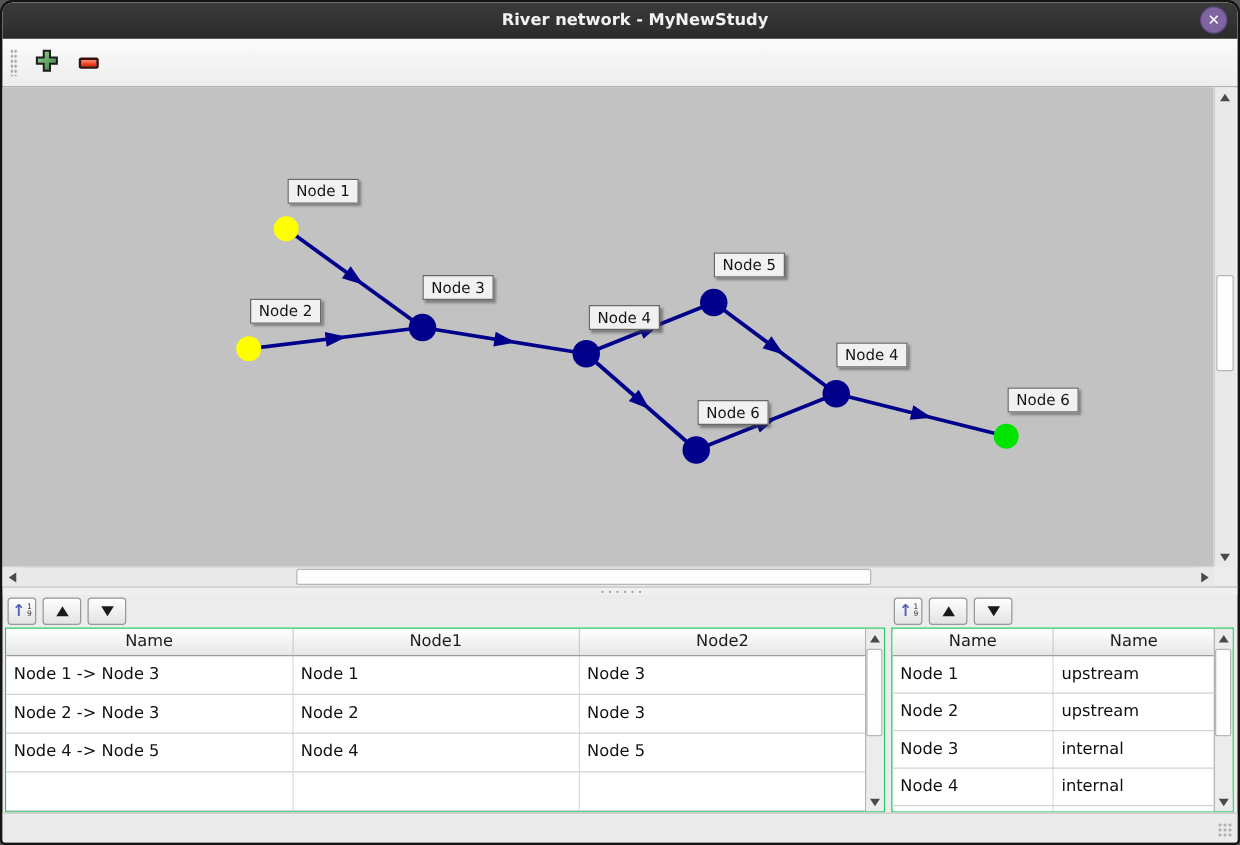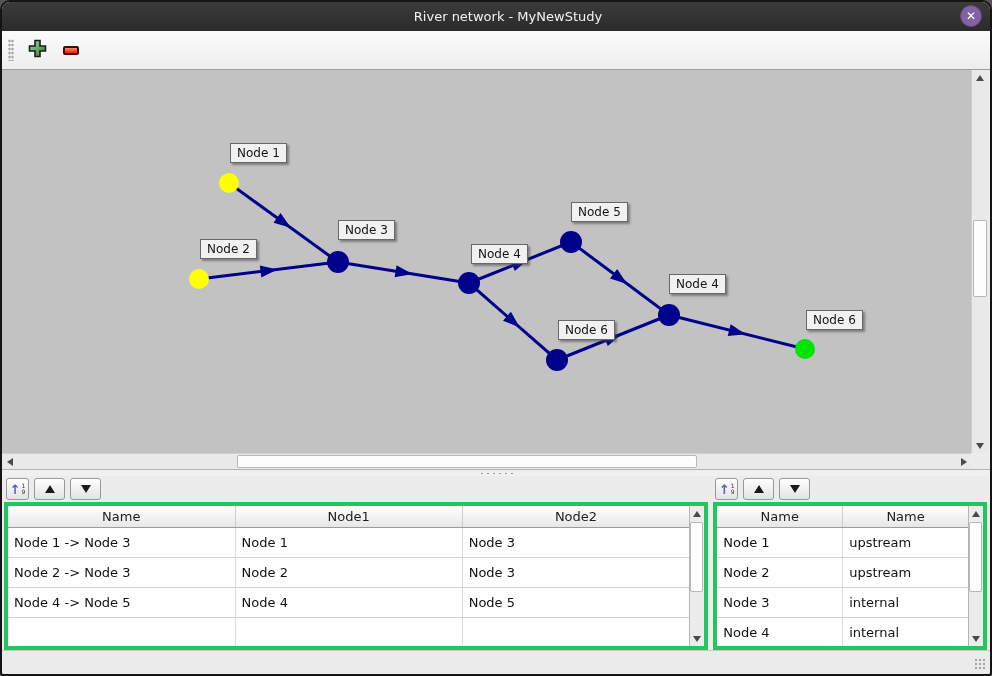--- a/index.html
+++ b/index.html
@@ -7,21 +7,21 @@
   .window {
     width:992px; height:676px; background:#ececec;
     border:2px solid #141414; border-radius:10px 10px 4px 4px; overflow:hidden;
     display:flex; flex-direction:column; position:relative;
   }
   
   .titlebar {
     height:29px; flex:0 0 29px; background:linear-gradient(#3b3b3b,#2b2b2b);
     display:flex; align-items:center; justify-content:center; position:relative;
   }
-  .titlebar .title { color:#f2f2f2; font-size:13px; font-weight:normal;margin-left:24px; }
+  .titlebar .title { color:#f2f2f2; font-size:13px; font-weight:bold;margin-left:24px; }
   .close-btn {
     position:absolute; right:8px; top:3px; width:22px; height:22px; border-radius:50%;
     background:#8064a2; border:1px solid #5f487e; color:#fff; font-size:12px; font-weight:bold;
     display:flex; align-items:center; justify-content:center; cursor:pointer;
   }
   
   .toolbar {
     height:39px; flex:0 0 39px; background:linear-gradient(#fbfbfb,#ededed);
     border-bottom:1px solid #9e9e9e; display:flex; align-items:center; padding-left:6px;
   }
@@ -66,21 +66,21 @@
     height:22px; border:1px solid #989898; border-radius:3px; cursor:pointer;
     background:linear-gradient(#fefefe,#e3e3e3); display:flex; align-items:center; justify-content:center;
   }
   .sq-btn.sort { width:23px; }
   .sq-btn.move { width:31px; }
   .sort-glyph { display:flex; align-items:center; }
   .sort-arrow { color:#5a62b4; font-size:13px; font-weight:bold; line-height:1; }
   .sort-digits { display:flex; flex-direction:column; font-size:6px; line-height:6px; color:#333; margin-left:1px; }
   .mv-up { width:0;height:0;border-left:5px solid transparent;border-right:5px solid transparent;border-bottom:8px solid #1a1a1a; }
   .mv-down { width:0;height:0;border-left:5px solid transparent;border-right:5px solid transparent;border-top:8px solid #1a1a1a; }
-  .table-frame { height:148px; display:flex; border:4px solid #22c55e; background:#fff; overflow:hidden; }
+  .table-frame { height:148px; display:flex; border:1px solid #22c55e; background:#fff; overflow:hidden; }
   table { border-collapse:collapse; table-layout:fixed; flex:1; width:100%; }
   th {
     height:21px; font-weight:normal; font-size:13px; color:#1c1c1c; text-align:center;
     background:linear-gradient(#ffffff,#e7e7e7); border-right:1px solid #cdcdcd; border-bottom:1px solid #9c9c9c;
   }
   th:last-child { border-right:none; }
   td {
     height:30px; font-size:13px; color:#111; background:#fff; padding-left:6px;
     border-right:1px solid #dcdcdc; border-bottom:1px solid #d2d2d2; vertical-align:middle; white-space:nowrap; overflow:hidden;
   }

